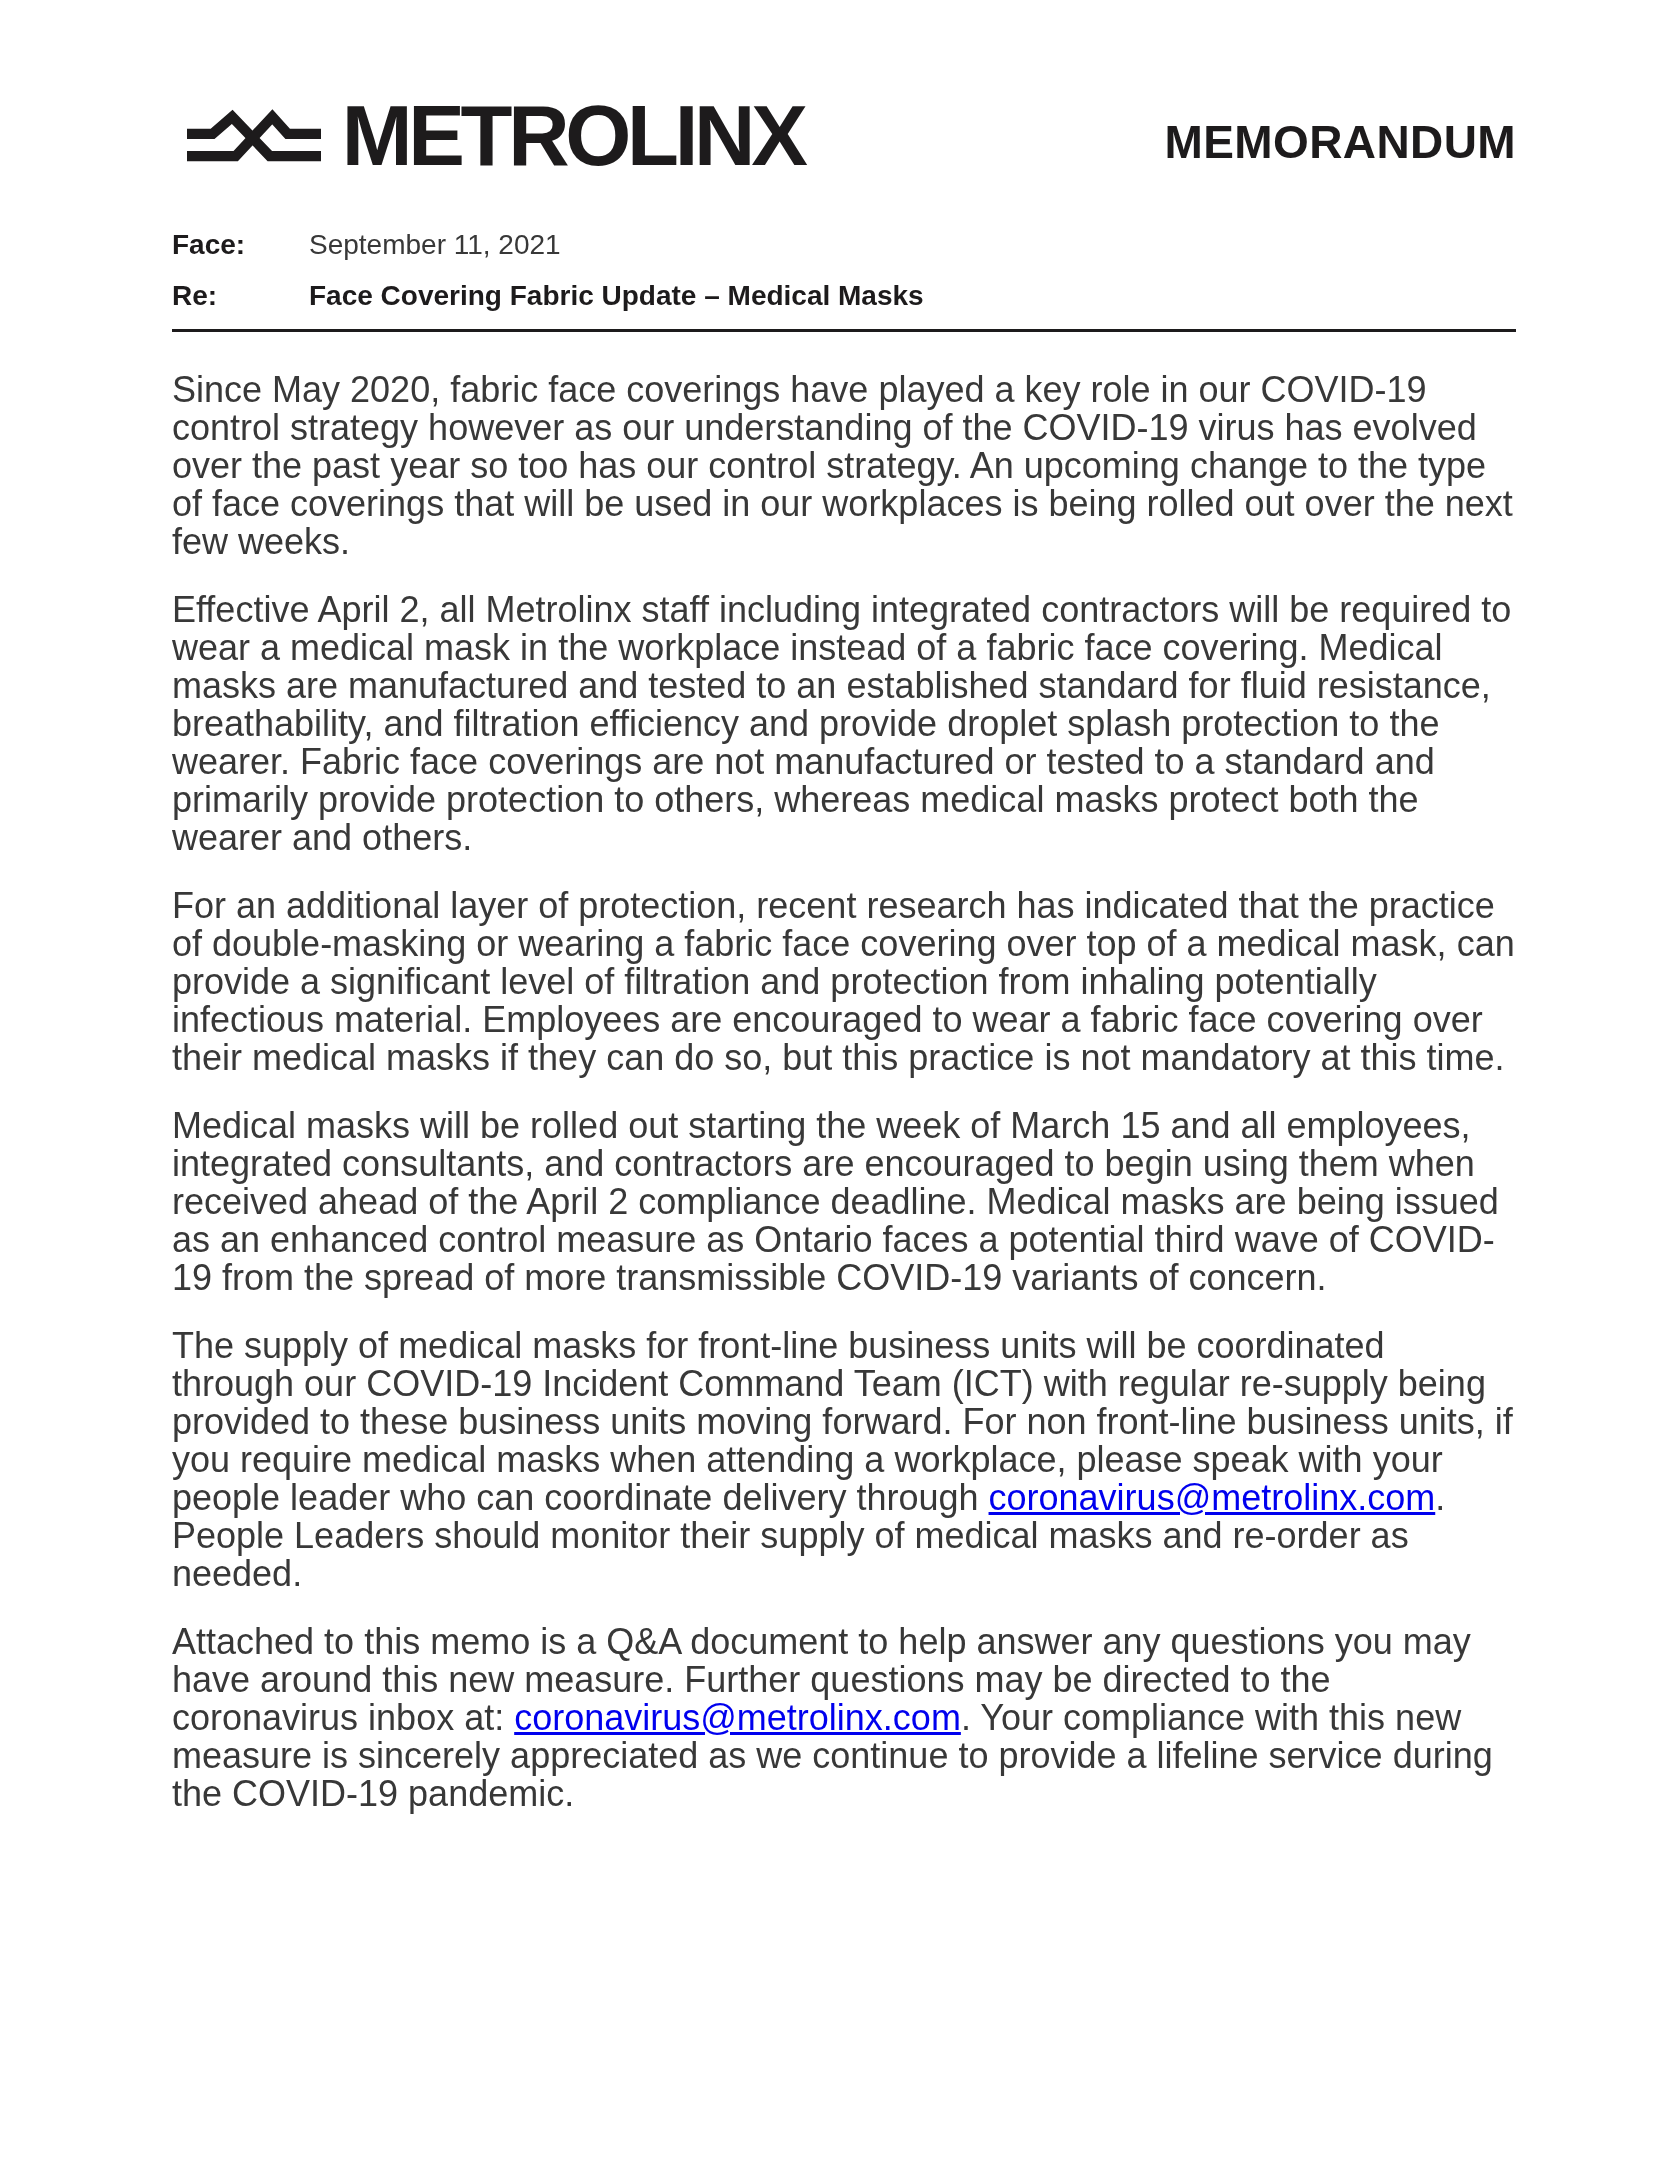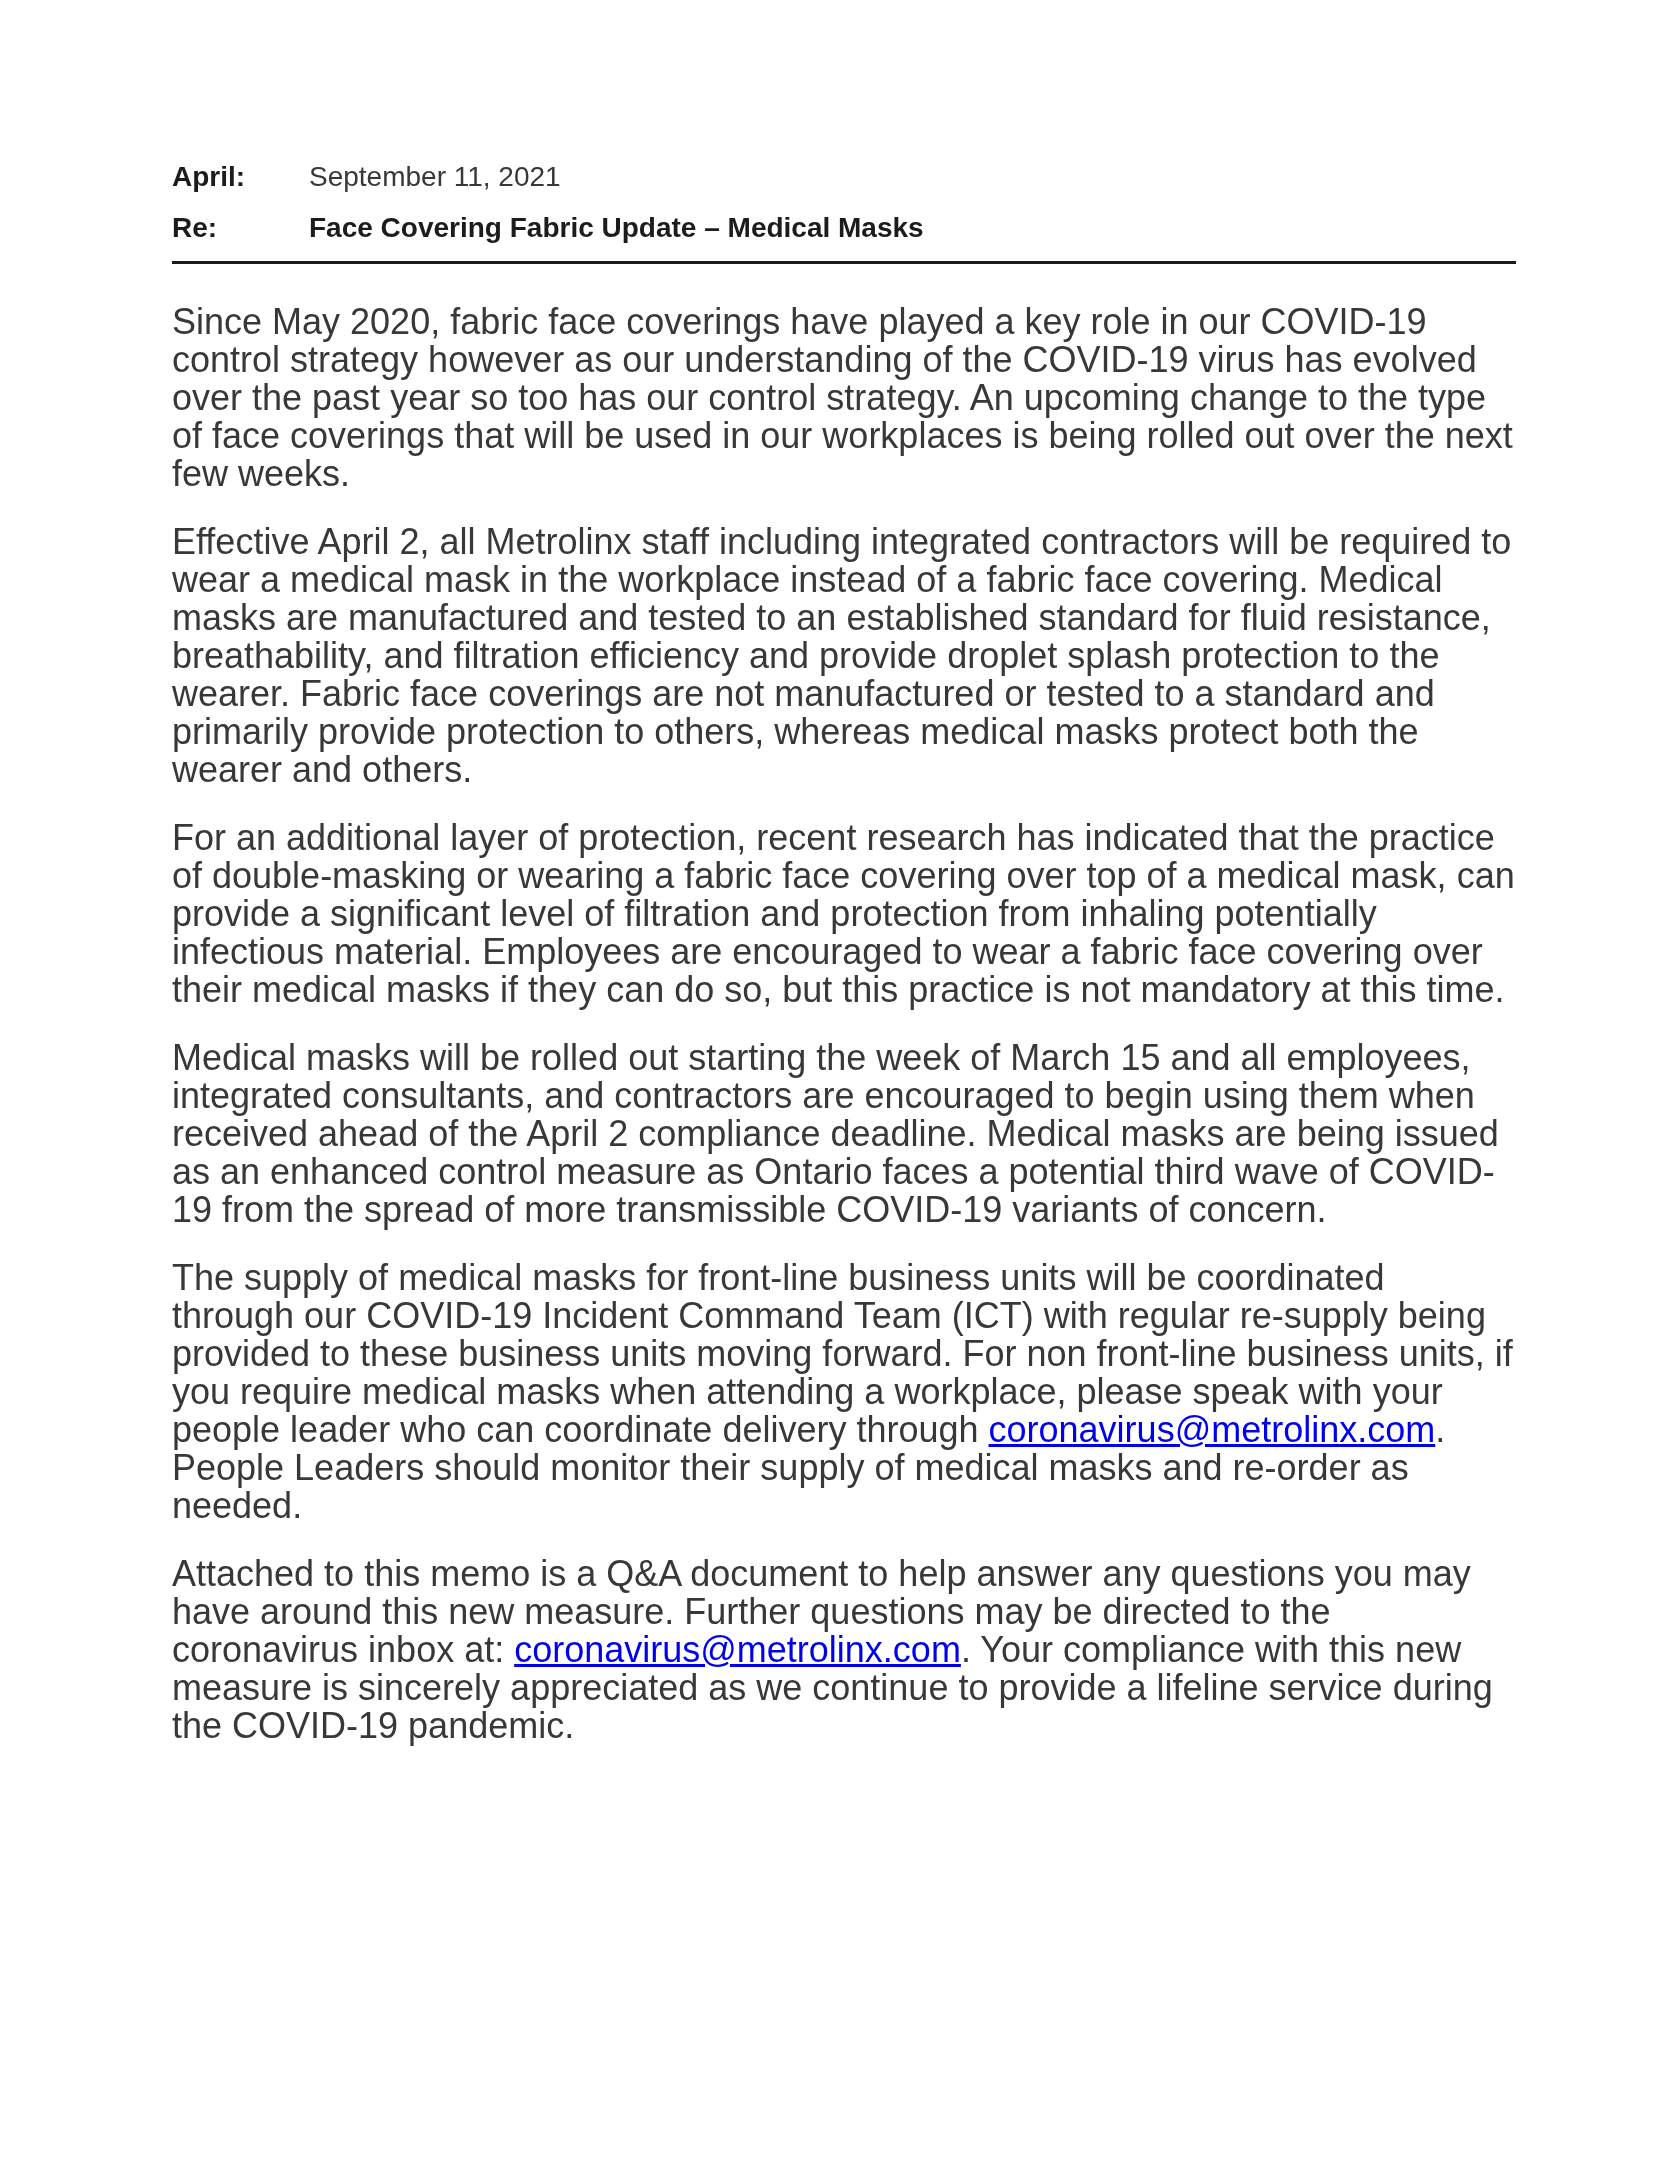--- a/index.html
+++ b/index.html
@@ -80,24 +80,36 @@
   .email-link{
     color:var(--link);
     text-decoration:underline;
   }
 </style>
 </head>
 <body>
 
 <div class="page">
 
+  <div class="header">
+    <div class="logo">
+      <span class="logo-icon">
+        <svg viewBox="0 0 157 64" width="134" height="55" aria-hidden="true">
+          <path d="M0 29 H30 L53 9 L97 55 H157" fill="none" stroke="#1d1b1c" stroke-width="12" stroke-linejoin="miter"></path>
+          <path d="M0 55 H57 L100 9 L118 29 H157" fill="none" stroke="#1d1b1c" stroke-width="12" stroke-linejoin="miter"></path>
+        </svg>
+      </span>
+      <span class="wordmark">METROLINX</span>
+    </div>
+    <div class="memo-title">MEMORANDUM</div>
+  </div>
 
   <div class="meta">
     <div class="meta-row">
-      <span class="meta-label">April:</span>
+      <span class="meta-label">Face:</span>
       <span class="meta-value">September 11, 2021</span>
     </div>
     <div class="meta-row">
       <span class="meta-label">Re:</span>
       <span class="meta-value meta-value-bold">Face Covering Fabric Update – Medical Masks</span>
     </div>
   </div>
 
   <hr class="rule">
 

